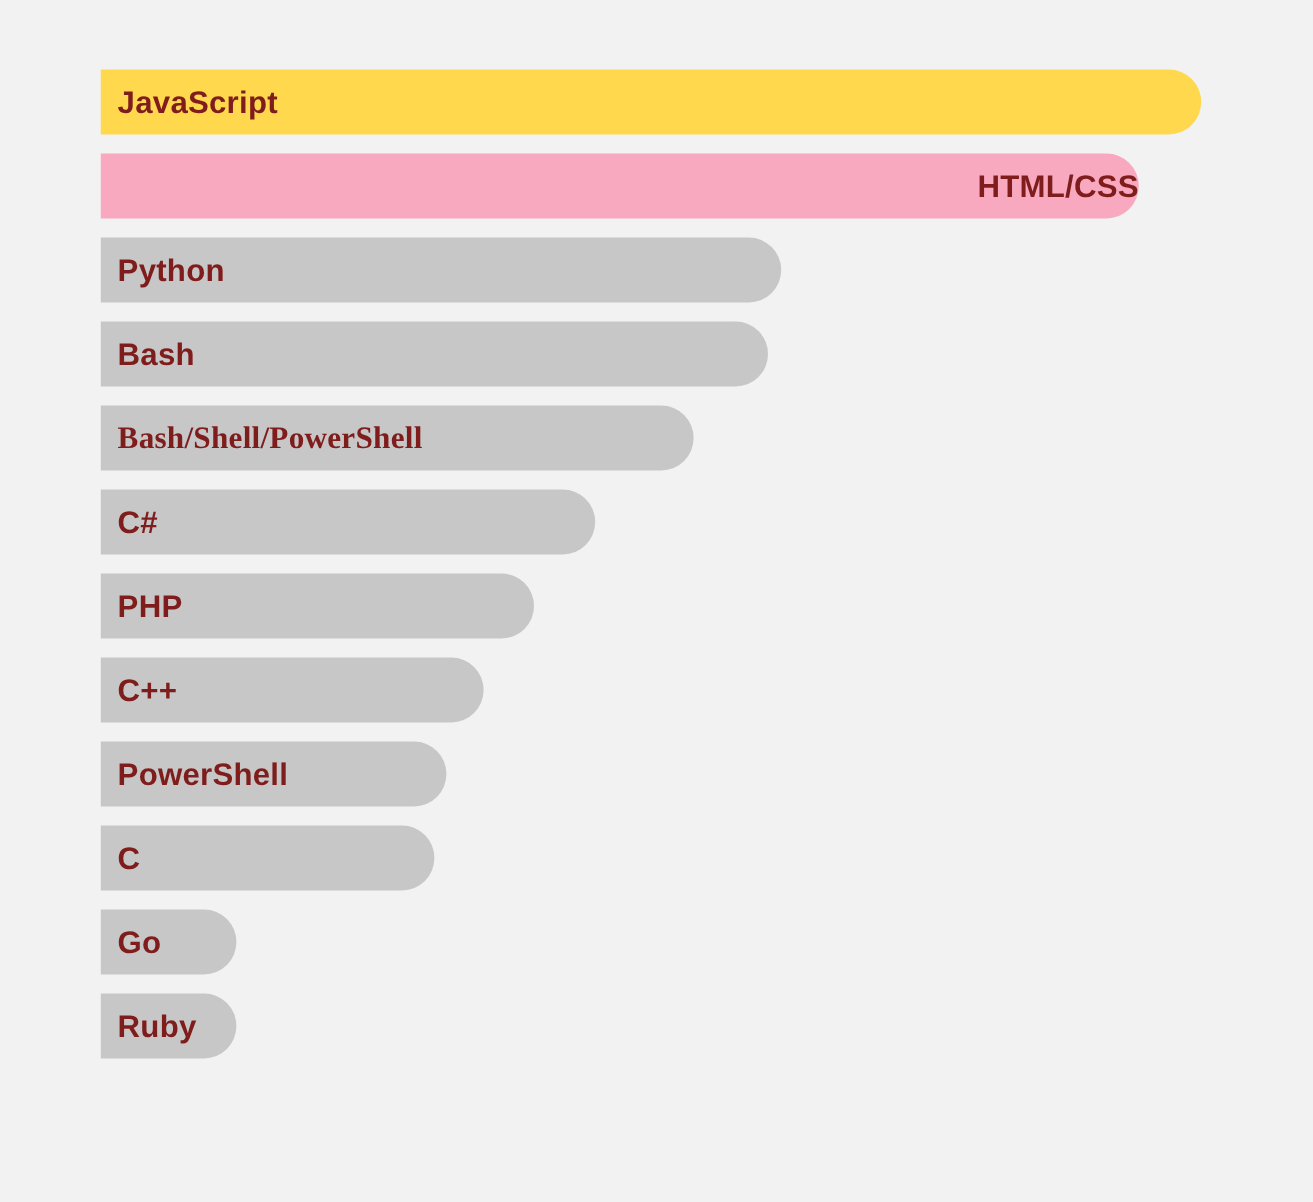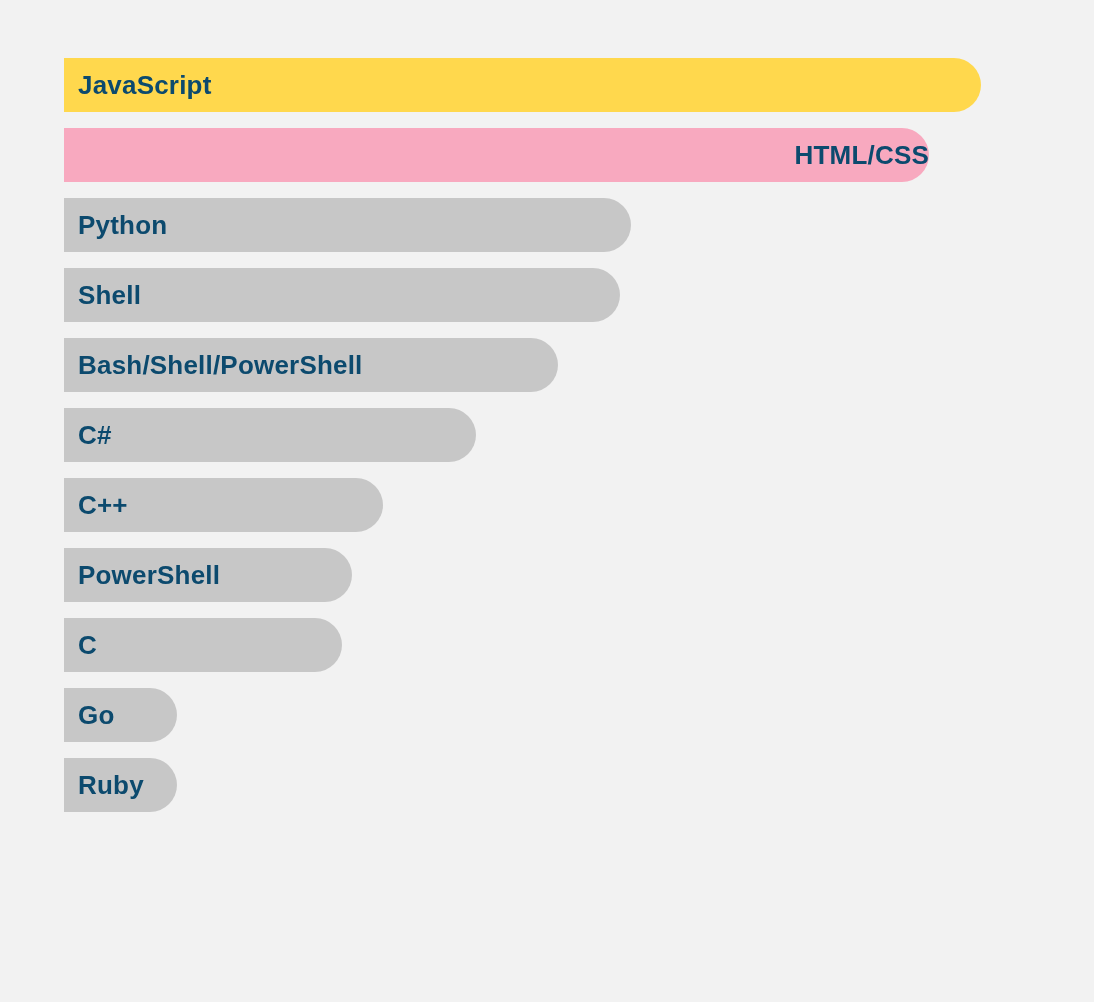--- a/index.html
+++ b/index.html
@@ -20,44 +20,48 @@
     height: 54px;
     margin-bottom: 16px;
     border-top-right-radius: 27px;
     border-bottom-right-radius: 27px;
     display: flex;
     align-items: center;
     padding-left: 14px;
     font-weight: 700;
     font-size: 26px;
     letter-spacing: 0.2px;
-    color: #0c4a6e;
+    color: #7f1d1d;
+    margin-left: 20px;
   }
 </style>
 </head>
 <body>
 
 <div class="chart">
     <div class="bar" style="width: 917px; background: rgb(255, 216, 77);">
       <span>JavaScript</span>
     </div>
     <div class="bar" style="width: 865px; background: rgb(248, 169, 191); justify-content: flex-end;">
       <span>HTML/CSS</span>
     </div>
     <div class="bar" style="width: 567px; background: rgb(199, 199, 199);">
       <span>Python</span>
     </div>
     <div class="bar" style="width: 556px; background: rgb(199, 199, 199);">
-      <span>Shell</span>
+      <span>Bash</span>
     </div>
-    <div class="bar" style="width: 494px; background: rgb(199, 199, 199);">
+    <div class="bar" style="width: 494px; background: rgb(199, 199, 199); font-family: Liberation Serif, serif;">
       <span>Bash/Shell/PowerShell</span>
     </div>
     <div class="bar" style="width: 412px; background: rgb(199, 199, 199);">
       <span>C#</span>
+    </div>
+    <div class="bar" style="width: 361px; background: rgb(199, 199, 199);">
+      <span>PHP</span>
     </div>
     <div class="bar" style="width: 319px; background: rgb(199, 199, 199);">
       <span>C++</span>
     </div>
     <div class="bar" style="width: 288px; background: rgb(199, 199, 199);">
       <span>PowerShell</span>
     </div>
     <div class="bar" style="width: 278px; background: rgb(199, 199, 199);">
       <span>C</span>
     </div>

